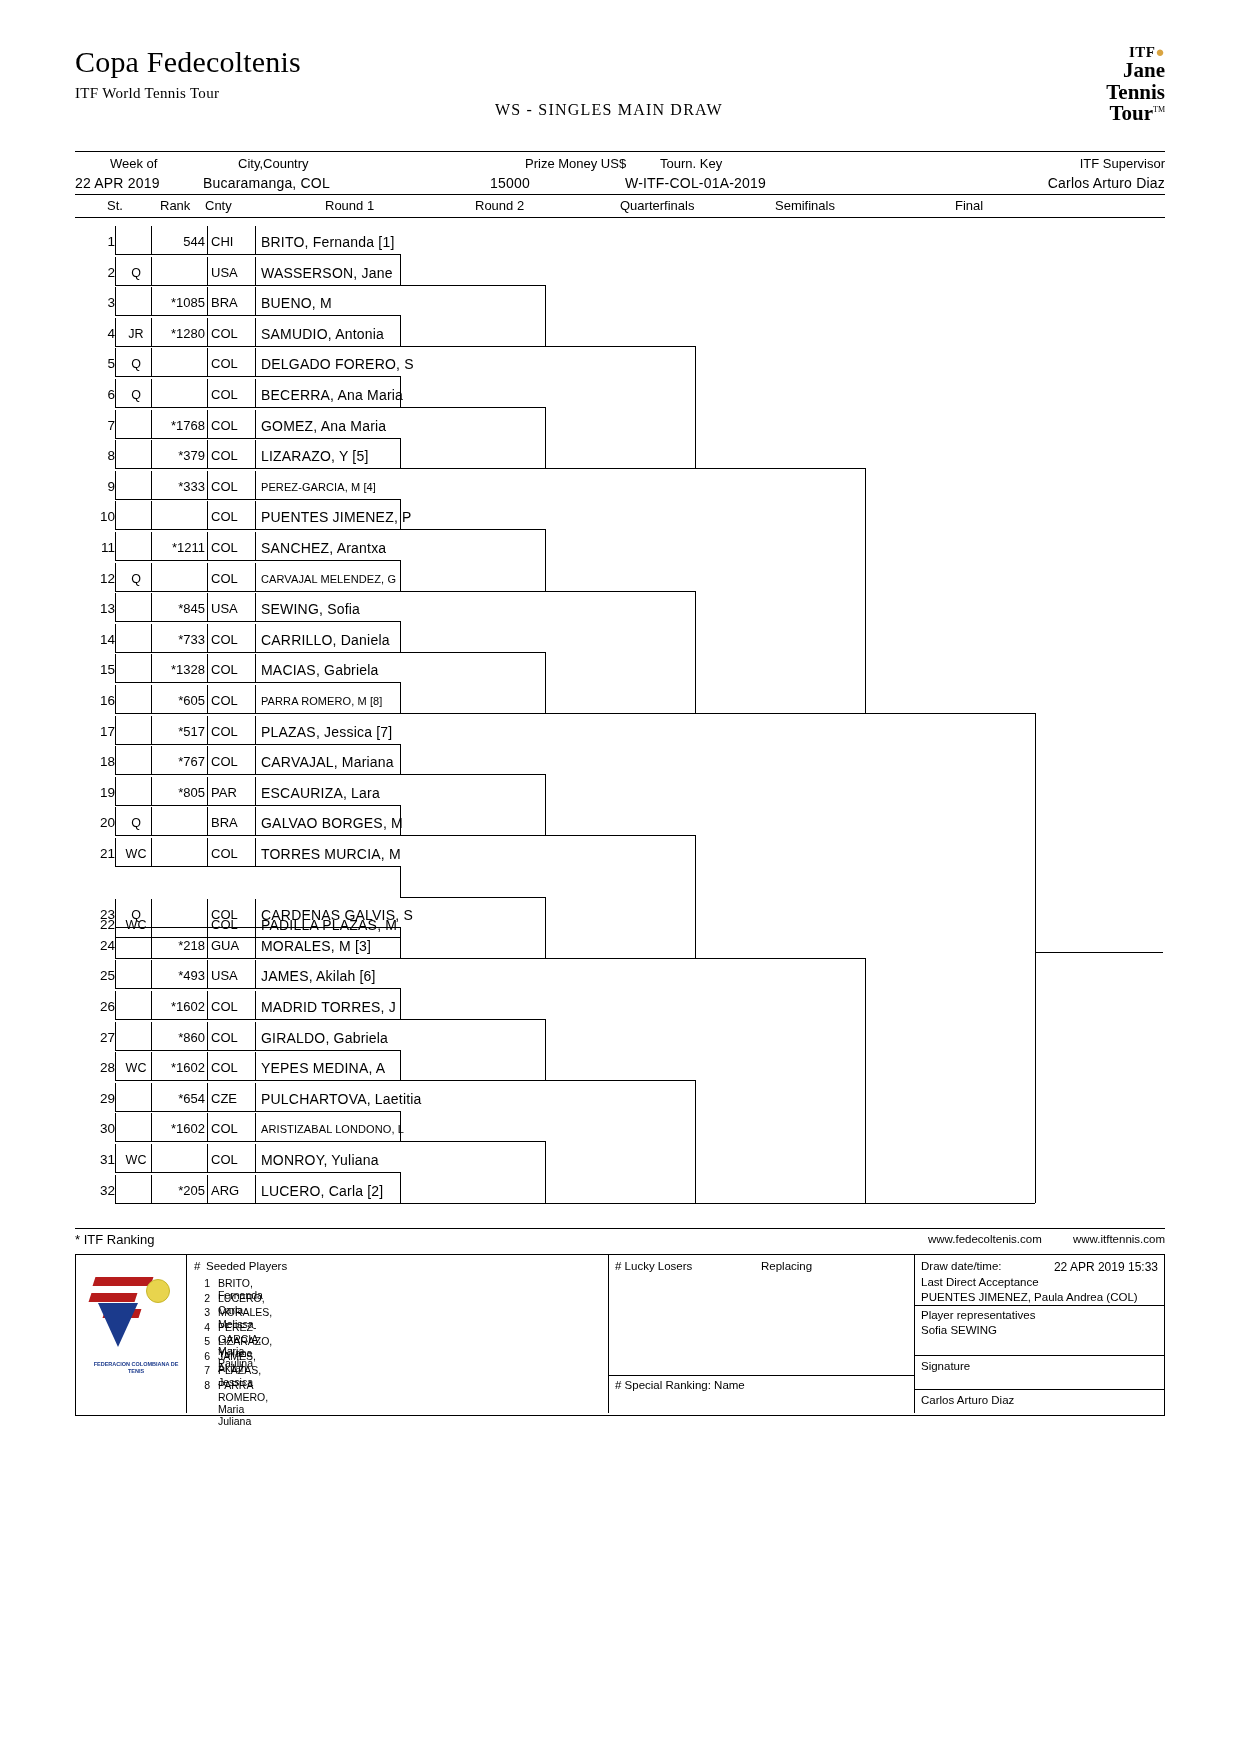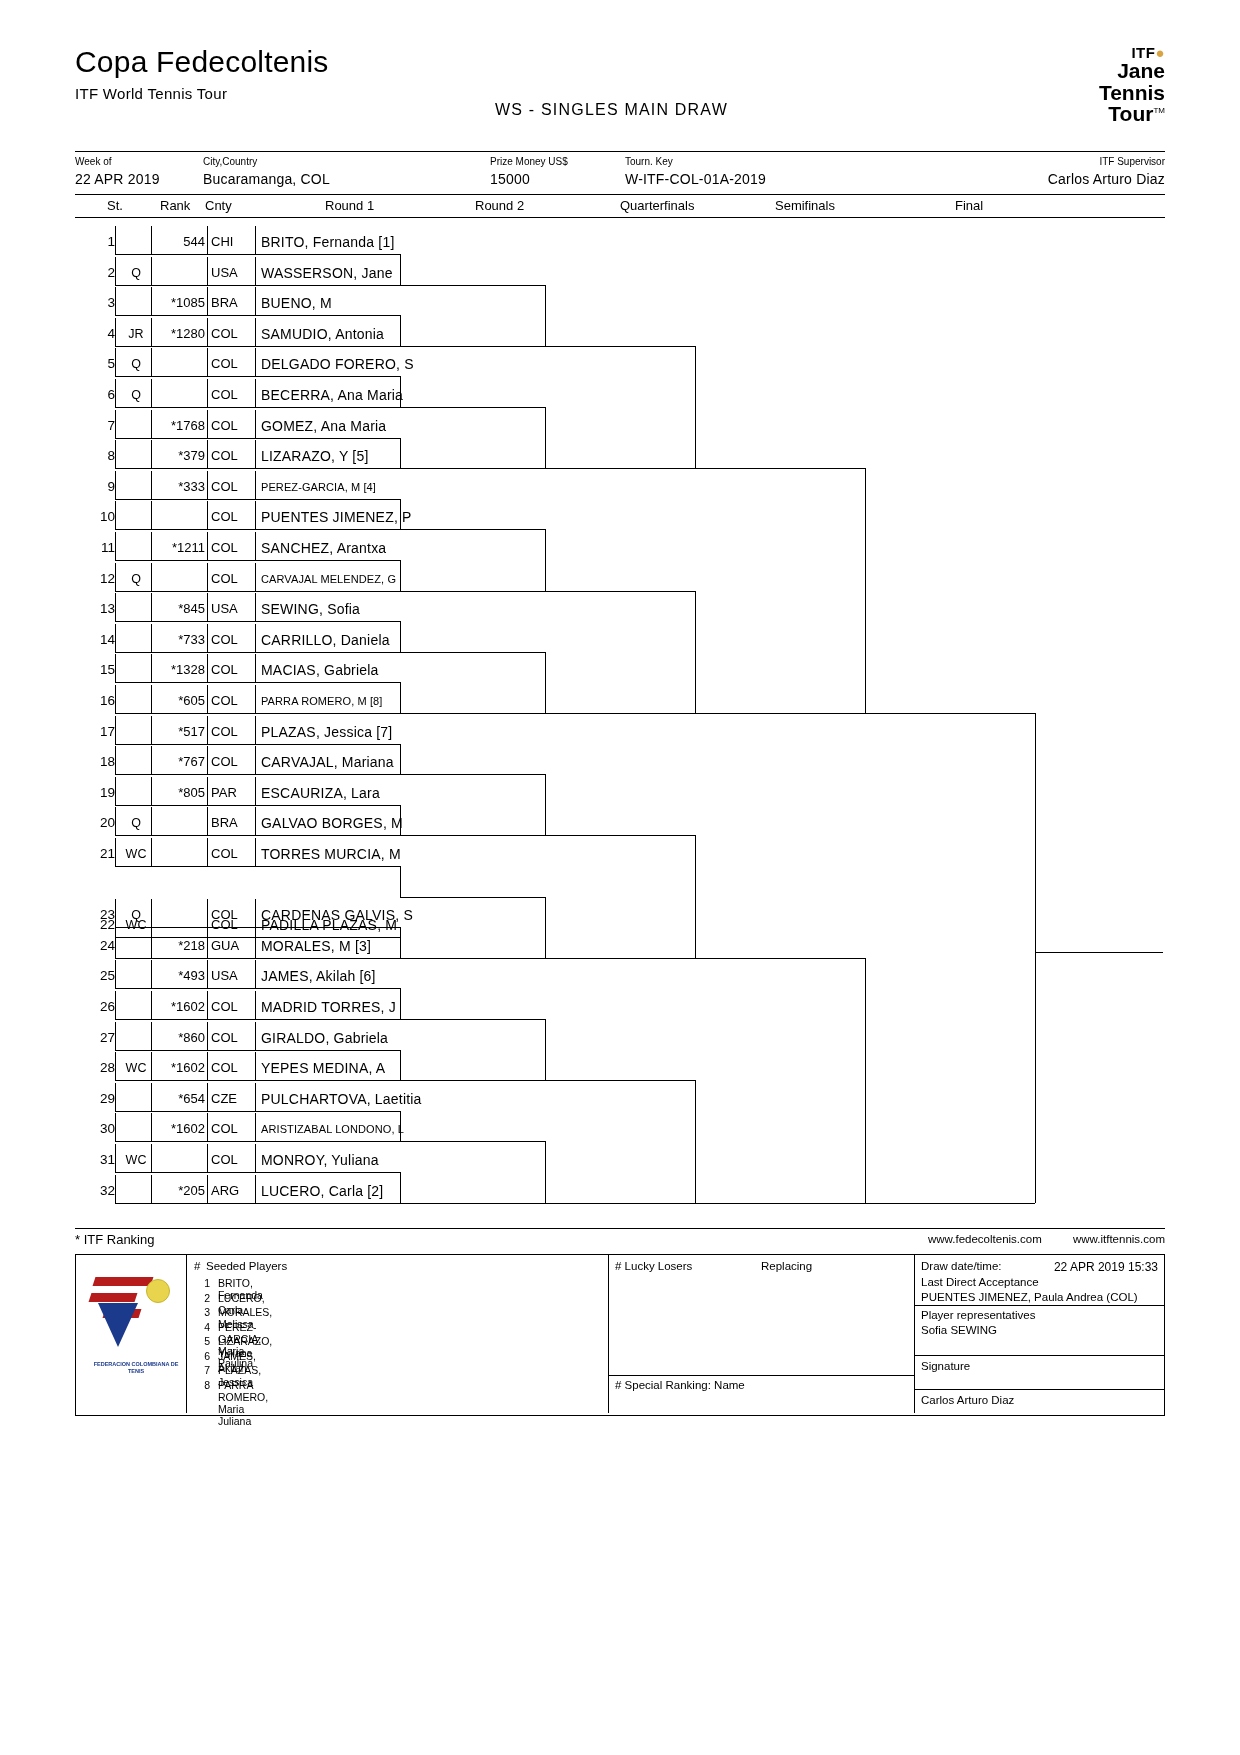--- a/index.html
+++ b/index.html
@@ -9,21 +9,21 @@
     font-family:"Liberation Sans", sans-serif;
     color:#000;
     position:relative;
   }
   .page{
     position:absolute;
     left:75px; top:45px;
     width:1090px;
   }
   
-  .hdr{position:relative;height:100px;}
+  .hdr{position:relative;height:100px;font-family:Liberation Serif, serif;}
   .tournament-title{
     font-size:30px;letter-spacing:.2px;font-weight:400;
     line-height:34px;
   }
   .tour-sub{font-size:15px;margin-top:6px;letter-spacing:.3px;}
   .draw-type{
     position:absolute;left:420px;top:56px;
     font-size:16px;letter-spacing:1.2px;
   }
   .itf-logo{
@@ -38,21 +38,21 @@
   .itf-logo .tm{font-size:8px;vertical-align:super;font-weight:normal;}
 
   
   .info{
     position:relative;height:42px;
     border-top:1px solid #000;
     margin-top:6px;
     font-size:12.5px;
   }
   .info .cell{position:absolute;top:4px;}
-  .info .lbl{font-size:10px;}
+  .info .lbl{font-size:13px;margin-left:35px;}
   .info .val{font-size:14px;margin-top:4px;letter-spacing:.2px;}
   .c1{left:0;}
   .c2{left:128px;}
   .c3{left:415px;}
   .c4{left:550px;}
   .c5{right:0;text-align:right;}
 
   
   .colhead{
     position:relative;height:22px;

